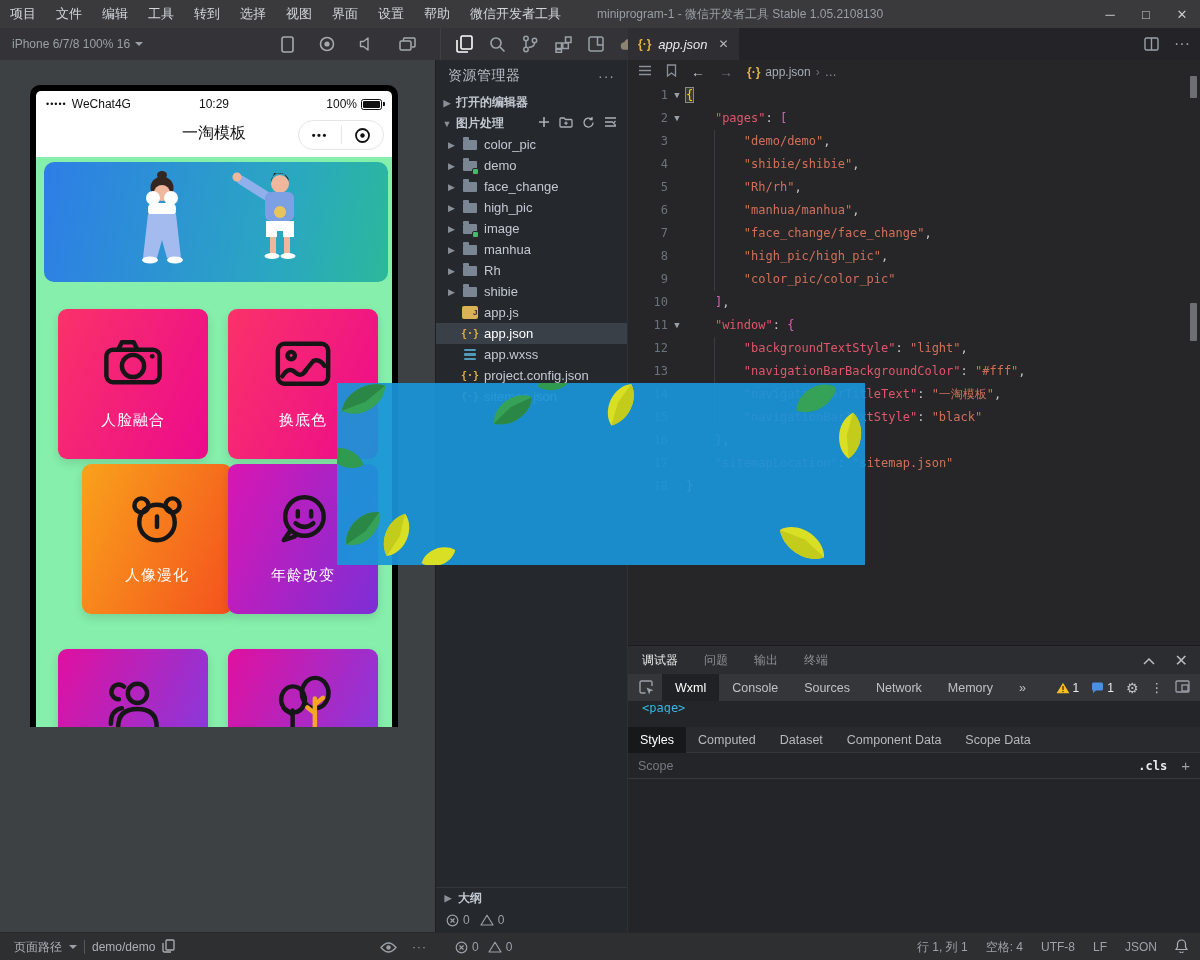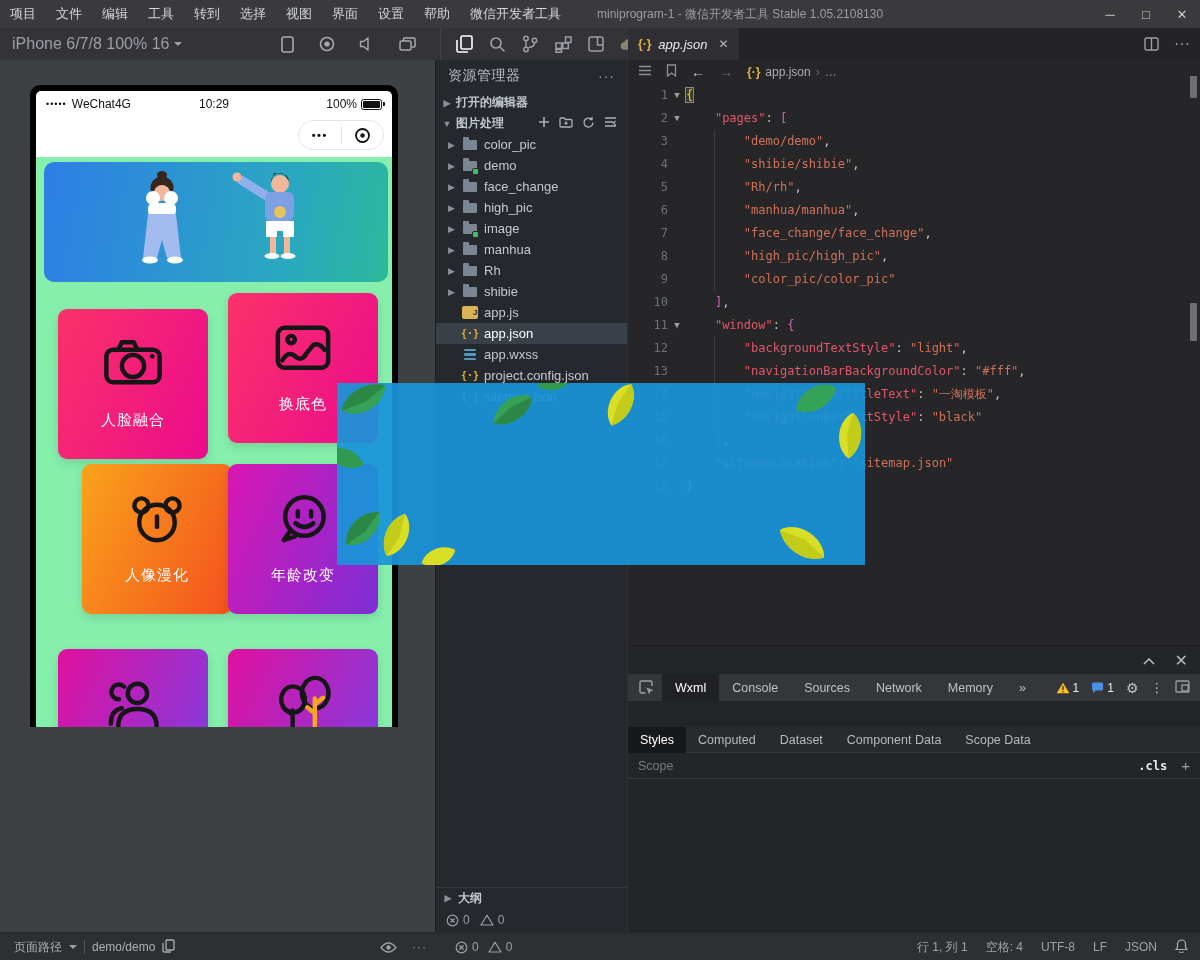--- a/index.html
+++ b/index.html
@@ -12,21 +12,21 @@
               background:#3a3a3d; display:flex; align-items:center; font-size:13px; }
   .menu-item { padding:0 10px; color:#d2d5d9; cursor:default; }
   .win-title { margin-left:26px; color:#9a9ea3; font-size:12px; }
   .win-controls { position:absolute; right:0; top:0; height:28px; display:flex; }
   .win-btn { width:36px; height:28px; display:flex; align-items:center; justify-content:center;
              color:#c9c9c9; font-size:13px; }
 
   
   .toolbar { position:absolute; left:0; top:28px; width:1200px; height:32px; background:#333338; }
   .device-select { position:absolute; left:12px; top:0; height:32px; display:flex; align-items:center;
-                   color:#9aa0a6; font-size:16px; gap:5px; }
+                   color:#9aa0a6; font-size:12px; gap:5px; }
   .sim-icons { position:absolute; left:278px; top:0; height:32px; display:flex; align-items:center; gap:22px; }
   .act-icons { position:absolute; left:440px; top:0; height:32px; display:flex; align-items:center; gap:15px;
                border-left:1px solid #3f3f44; padding-left:14px; }
   .tb-icon { width:18px; height:18px; display:flex; align-items:center; justify-content:center; }
   .tb-icon svg { display:block; }
 
   
   .tabstrip { position:absolute; left:628px; top:28px; width:572px; height:32px; background:#242428;
               display:flex; align-items:center; }
   .tab { height:32px; display:flex; align-items:center; gap:7px; padding:0 10px; background:#2e2e33; }
@@ -264,20 +264,21 @@
         <div class="p-status">
           <span class="p-dots">•••••</span>
           <span>WeChat4G</span>
           <span class="p-time">10:29</span>
           <span class="p-batt-wrap">
             <span>100%</span>
             <span class="batt"></span>
           </span>
         </div>
         <div class="p-nav">
+          <div class="p-nav-title">一淘模板</div>
           <div class="capsule">
             <span class="cap-dots">•••</span>
             <span class="cap-div"></span>
             <span class="cap-target">
               <svg width="17" height="17" viewBox="0 0 17 17">
                   <circle cx="8.5" cy="8.5" r="6.5" fill="none" stroke="#111" stroke-width="1.8"></circle>
                   <circle cx="8.5" cy="8.5" r="2.2" fill="#111"></circle>
                 </svg>
             </span>
           </div>
@@ -314,21 +315,21 @@
           <div id="tile-grid">
               <div class="tile" style="left: 22px; top: 152px; background: linear-gradient(115deg, rgb(250, 50, 105), rgb(236, 11, 140));">
                 <svg width="74" height="74" viewBox="0 0 100 100" fill="none" stroke="#161616" stroke-width="6" stroke-linecap="round" stroke-linejoin="round">
                   <rect x="14" y="32" width="72" height="44" rx="9"></rect>
                   <path d="M30 32 l5-10 h16 l5 10"></path>
                   <circle cx="50" cy="54" r="15"></circle>
                   <circle cx="76" cy="41" r="3.2" class="f" fill="#161616" stroke="none"></circle>
                 </svg>
                 <div class="tile-label">人脸融合</div>
               </div>
-              <div class="tile" style="left: 192px; top: 136px; background: linear-gradient(115deg, rgb(250, 50, 105), rgb(236, 11, 140));">
+              <div class="tile" style="left: 192px; top: 152px; background: linear-gradient(115deg, rgb(250, 50, 105), rgb(236, 11, 140));">
                 <svg width="74" height="74" viewBox="0 0 100 100" fill="none" stroke="#161616" stroke-width="6" stroke-linecap="round" stroke-linejoin="round">
                   <rect x="16" y="24" width="68" height="54" rx="9"></rect>
                   <circle cx="34" cy="40" r="5"></circle>
                   <path d="M22 68 q9 -14 18 -5 q7 7 14 -3"></path>
                   <path d="M52 62 l12 -15 q9 -3 15 7"></path>
                 </svg>
                 <div class="tile-label">换底色</div>
               </div>
               <div class="tile" style="left: 22px; top: 307px; background: linear-gradient(115deg, rgb(249, 162, 27), rgb(244, 81, 30)); margin-left: 24px;">
                 <svg width="74" height="74" viewBox="0 0 100 100" fill="none" stroke="#161616" stroke-width="6" stroke-linecap="round" stroke-linejoin="round">
@@ -536,20 +537,26 @@
       </span>
     </div>
     <div class="code" id="code-area"><div class="code-row"><span class="gutter">1</span><span class="foldcol">▼</span><span class="codetext"><span class="tok-gc">{</span></span></div><div class="code-row"><span class="gutter">2</span><span class="foldcol">▼</span><span class="codetext"><span class="tok-p">    </span><span class="tok-k">"pages"</span><span class="tok-p">: </span><span class="tok-o">[</span></span></div><div class="code-row"><span class="gutter">3</span><span class="foldcol"></span><span class="codetext"><span class="tok-p">        </span><span class="tok-s">"demo/demo"</span><span class="tok-p">,</span></span></div><div class="code-row"><span class="gutter">4</span><span class="foldcol"></span><span class="codetext"><span class="tok-p">        </span><span class="tok-s">"shibie/shibie"</span><span class="tok-p">,</span></span></div><div class="code-row"><span class="gutter">5</span><span class="foldcol"></span><span class="codetext"><span class="tok-p">        </span><span class="tok-s">"Rh/rh"</span><span class="tok-p">,</span></span></div><div class="code-row"><span class="gutter">6</span><span class="foldcol"></span><span class="codetext"><span class="tok-p">        </span><span class="tok-s">"manhua/manhua"</span><span class="tok-p">,</span></span></div><div class="code-row"><span class="gutter">7</span><span class="foldcol"></span><span class="codetext"><span class="tok-p">        </span><span class="tok-s">"face_change/face_change"</span><span class="tok-p">,</span></span></div><div class="code-row"><span class="gutter">8</span><span class="foldcol"></span><span class="codetext"><span class="tok-p">        </span><span class="tok-s">"high_pic/high_pic"</span><span class="tok-p">,</span></span></div><div class="code-row"><span class="gutter">9</span><span class="foldcol"></span><span class="codetext"><span class="tok-p">        </span><span class="tok-s">"color_pic/color_pic"</span></span></div><div class="code-row"><span class="gutter">10</span><span class="foldcol"></span><span class="codetext"><span class="tok-p">    </span><span class="tok-o">]</span><span class="tok-p">,</span></span></div><div class="code-row"><span class="gutter">11</span><span class="foldcol">▼</span><span class="codetext"><span class="tok-p">    </span><span class="tok-k">"window"</span><span class="tok-p">: </span><span class="tok-o">{</span></span></div><div class="code-row"><span class="gutter">12</span><span class="foldcol"></span><span class="codetext"><span class="tok-p">        </span><span class="tok-k">"backgroundTextStyle"</span><span class="tok-p">: </span><span class="tok-s">"light"</span><span class="tok-p">,</span></span></div><div class="code-row"><span class="gutter">13</span><span class="foldcol"></span><span class="codetext"><span class="tok-p">        </span><span class="tok-k">"navigationBarBackgroundColor"</span><span class="tok-p">: </span><span class="tok-s">"#fff"</span><span class="tok-p">,</span></span></div><div class="code-row"><span class="gutter">14</span><span class="foldcol"></span><span class="codetext"><span class="tok-p">        </span><span class="tok-k">"navigationBarTitleText"</span><span class="tok-p">: </span><span class="tok-s">"一淘模板"</span><span class="tok-p">,</span></span></div><div class="code-row"><span class="gutter">15</span><span class="foldcol"></span><span class="codetext"><span class="tok-p">        </span><span class="tok-k">"navigationBarTextStyle"</span><span class="tok-p">: </span><span class="tok-s">"black"</span></span></div><div class="code-row"><span class="gutter">16</span><span class="foldcol"></span><span class="codetext"><span class="tok-p">    </span><span class="tok-o">}</span><span class="tok-p">,</span></span></div><div class="code-row"><span class="gutter">17</span><span class="foldcol"></span><span class="codetext"><span class="tok-p">    </span><span class="tok-k">"sitemapLocation"</span><span class="tok-p">: </span><span class="tok-s">"sitemap.json"</span></span></div><div class="code-row"><span class="gutter">18</span><span class="foldcol"></span><span class="codetext"><span class="tok-g">}</span></span></div></div>
     <div class="indent-guide" style="top:70px; height:161px;"></div>
     <div class="indent-guide" style="top:277px; height:92px;"></div>
     <div class="scroll-thumb" style="top:16px; height:22px;"></div>
     <div class="scroll-thumb" style="top:243px; height:38px;"></div>
   </div>
 
   <div class="debugger">
+    <div class="dbg-tabs" id="dbg-tabs">
+        <span class="dbg-tab active">调试器</span>
+        <span class="dbg-tab">问题</span>
+        <span class="dbg-tab">输出</span>
+        <span class="dbg-tab">终端</span>
+      </div>
     <div class="dbg-win">
       <span><svg width="12" height="7" viewBox="0 0 12 7">
             <path d="M1 6 L6 1 L11 6" fill="none" stroke="#b8bcc0" stroke-width="1.5"></path>
           </svg></span>
       <span>✕</span>
     </div>
     <div class="devtb">
       <span class="tb-icon" style="margin:0 6px 0 10px;">
         <svg width="16" height="16" viewBox="0 0 16 16">
             <path d="M6.5 13 H2.5 A1.5 1.5 0 0 1 1 11.5 V2.5 A1.5 1.5 0 0 1 2.5 1 h9 A1.5 1.5 0 0 1 13 2.5 V6" fill="none" stroke="#9aa0a6" stroke-width="1.4"></path>
@@ -580,20 +587,21 @@
           <span class="badge-num">1</span>
         </span>
         <span style="color:#bdc1c6; font-size:14px;">⚙</span>
         <span style="color:#bdc1c6;">⋮</span>
         <span><svg width="15" height="13" viewBox="0 0 15 13">
               <rect x="1" y="1" width="13" height="11" rx="1" fill="none" stroke="#9aa0a6" stroke-width="1.3"></rect>
               <rect x="7" y="5" width="6" height="6" fill="#35363a" stroke="#9aa0a6" stroke-width="1.3"></rect>
             </svg></span>
       </div>
     </div>
+    <div class="elem-strip">&lt;page&gt;</div>
     <div class="styles-tabs" id="styles-tabs">
         <span class="stab active">Styles</span>
         <span class="stab">Computed</span>
         <span class="stab">Dataset</span>
         <span class="stab">Component Data</span>
         <span class="stab">Scope Data</span>
       </div>
     <div class="filter-row">
       <span class="filter-ph">Scope</span>
       <span class="cls-btn">.cls</span>

